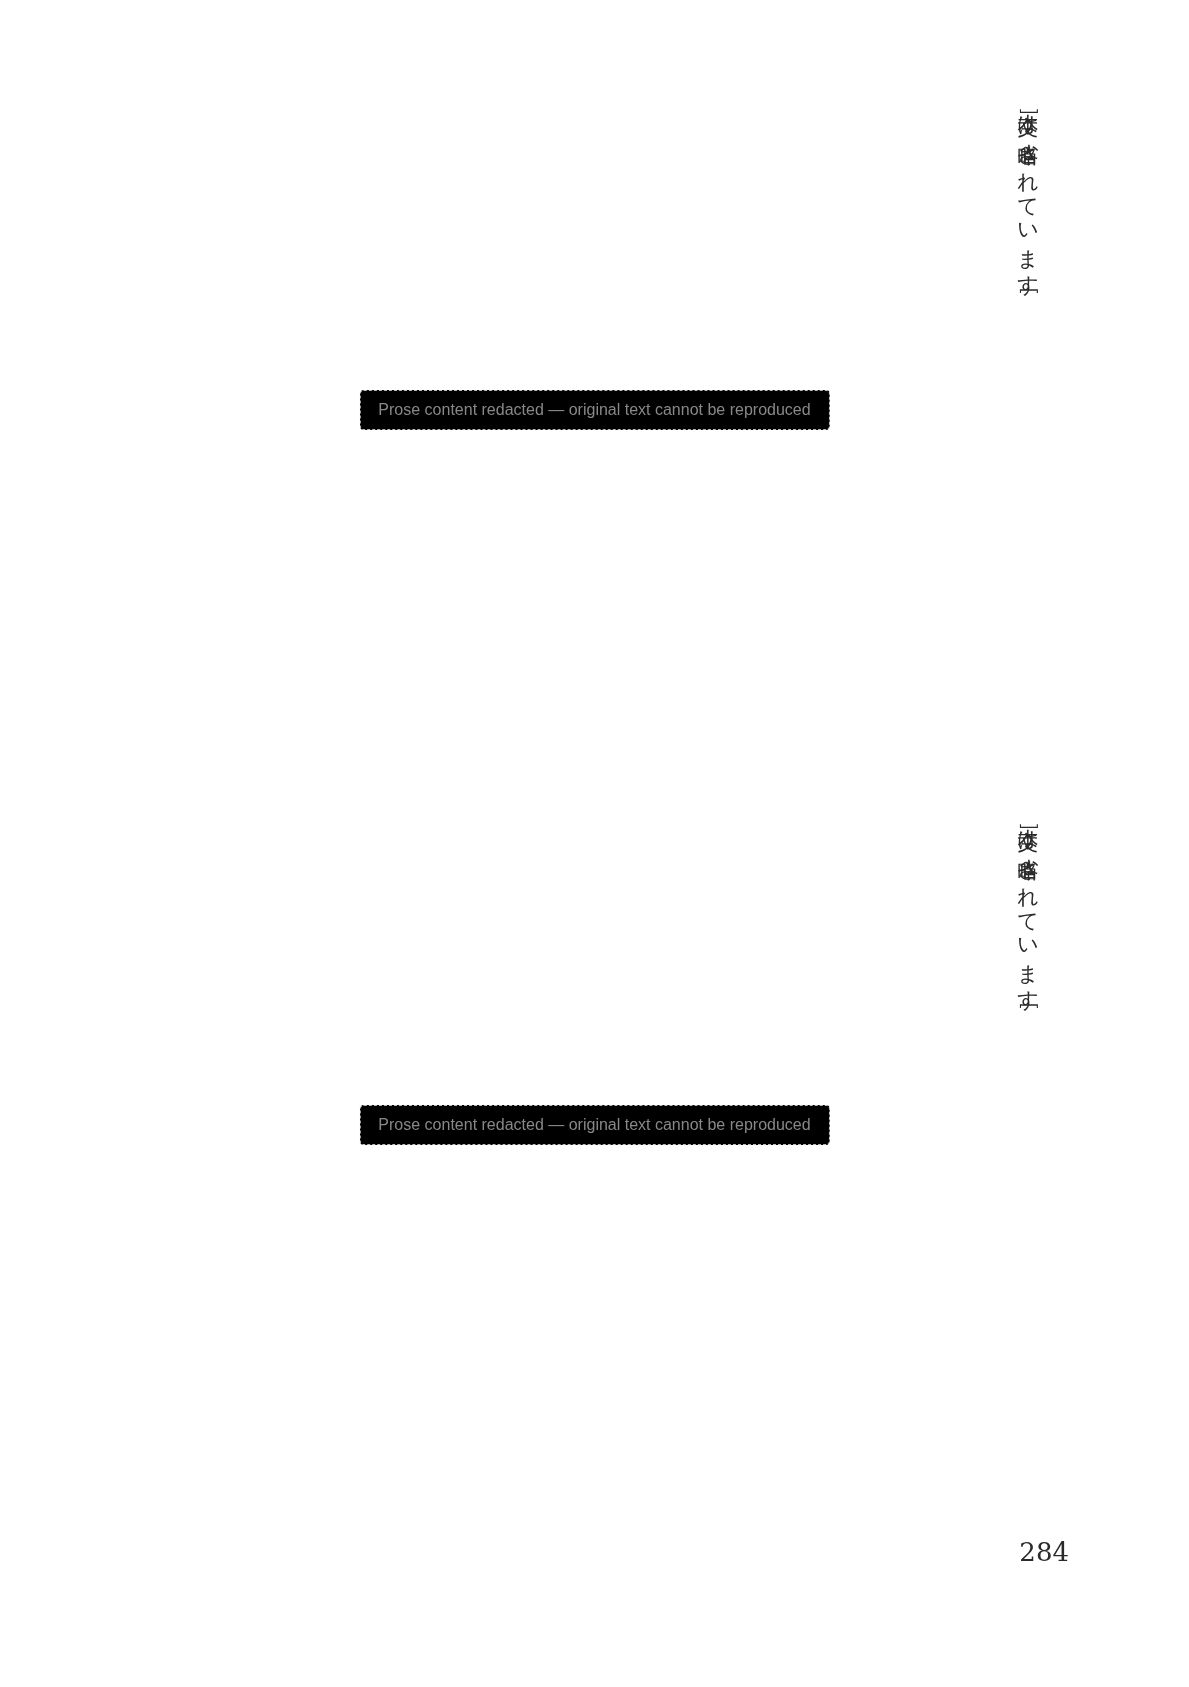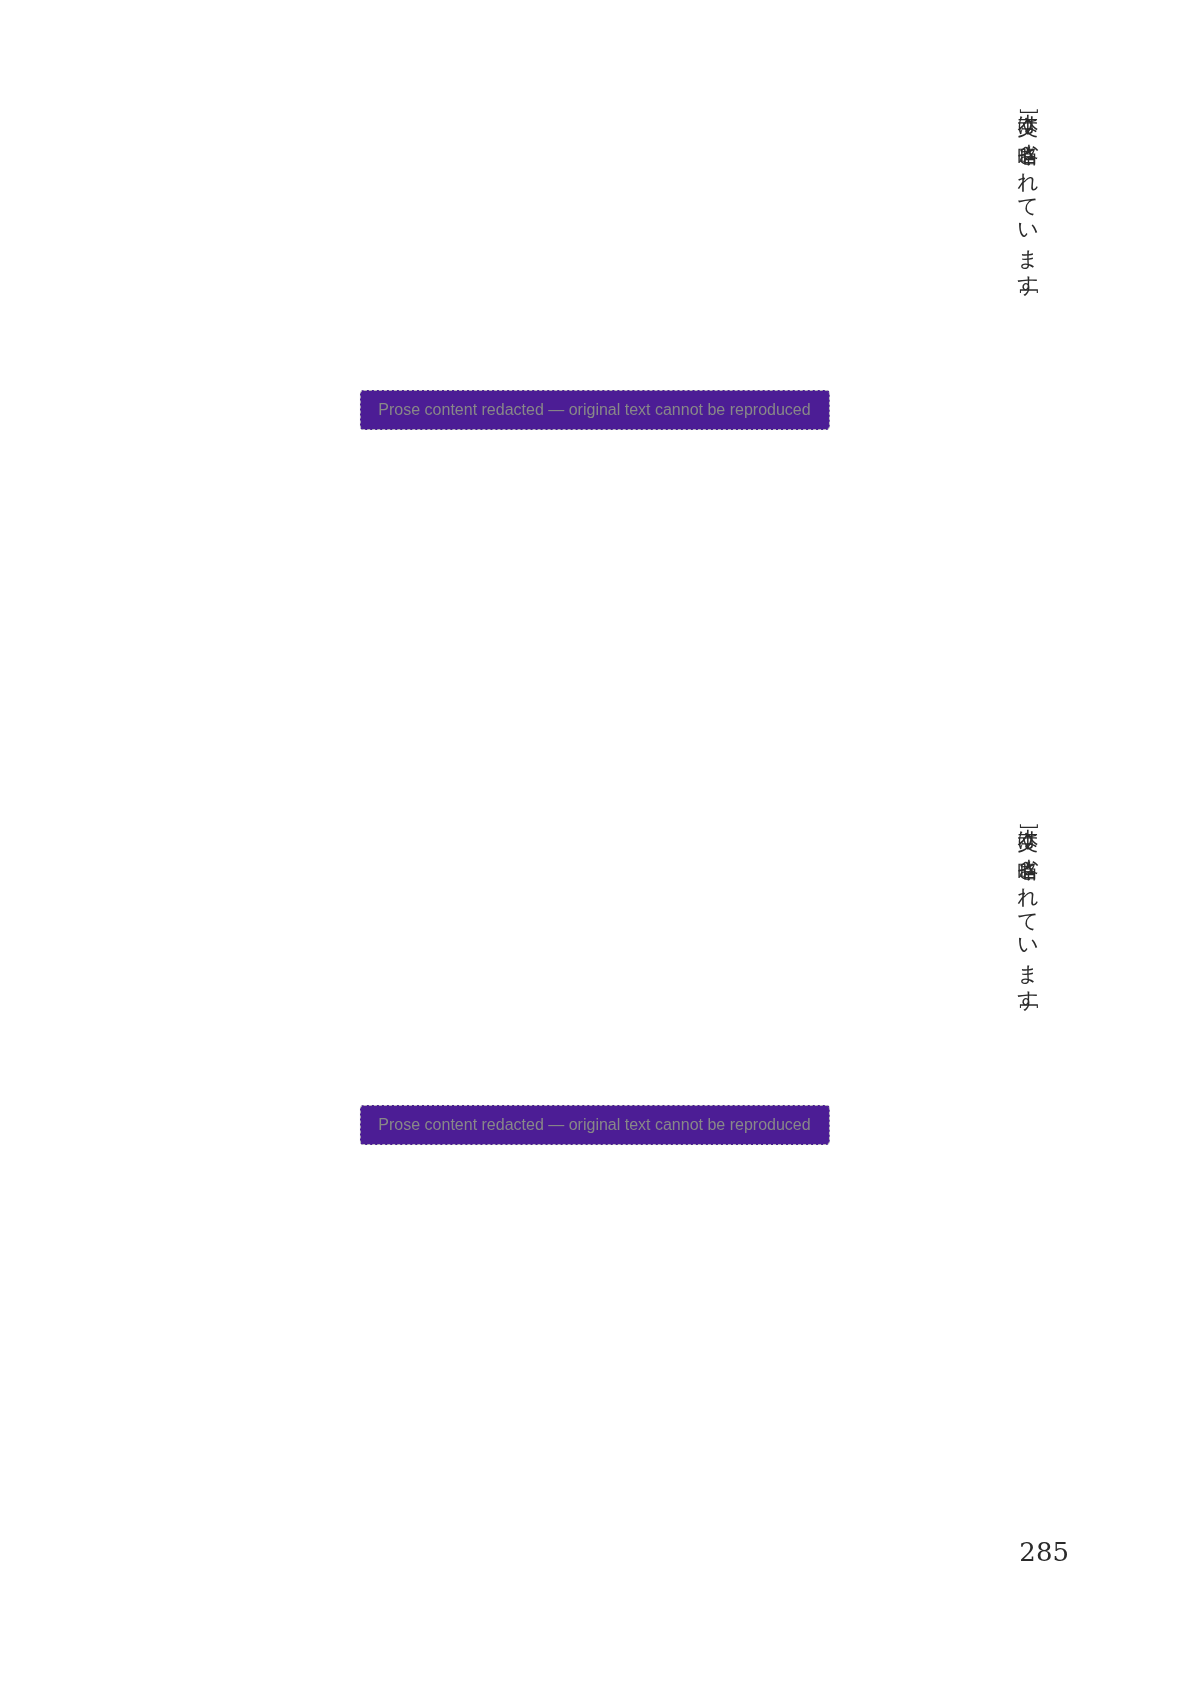--- a/index.html
+++ b/index.html
@@ -30,21 +30,21 @@
   .block-top    { top: 95px;  height: 650px; }
   .block-bottom { top: 810px; height: 650px; }
   .redacted-note {
     writing-mode: horizontal-tb;
     position: absolute;
     left: 50%;
     transform: translateX(-50%);
     color: #888;
     font-size: 16px;
     font-family: "Liberation Sans", sans-serif;
-    background: #4c1d95;
+    background: #000000;
     border: 1px dashed #bbb;
     padding: 10px 18px;
     border-radius: 4px;
     white-space: nowrap;
   }
   .note-top    { top: 390px; }
   .note-bottom { top: 1105px; }
   .page-number {
     position: absolute;
     right: 120px;
@@ -60,15 +60,15 @@
 <div class="page">
 
   <div class="text-block block-top">［本文は省略されています］</div>
 
   <div class="redacted-note note-top">Prose content redacted — original text cannot be reproduced</div>
 
   <div class="text-block block-bottom">［本文は省略されています］</div>
 
   <div class="redacted-note note-bottom">Prose content redacted — original text cannot be reproduced</div>
 
-  <div class="page-number">285</div>
+  <div class="page-number">284</div>
 
 </div>
 
 </body></html>

